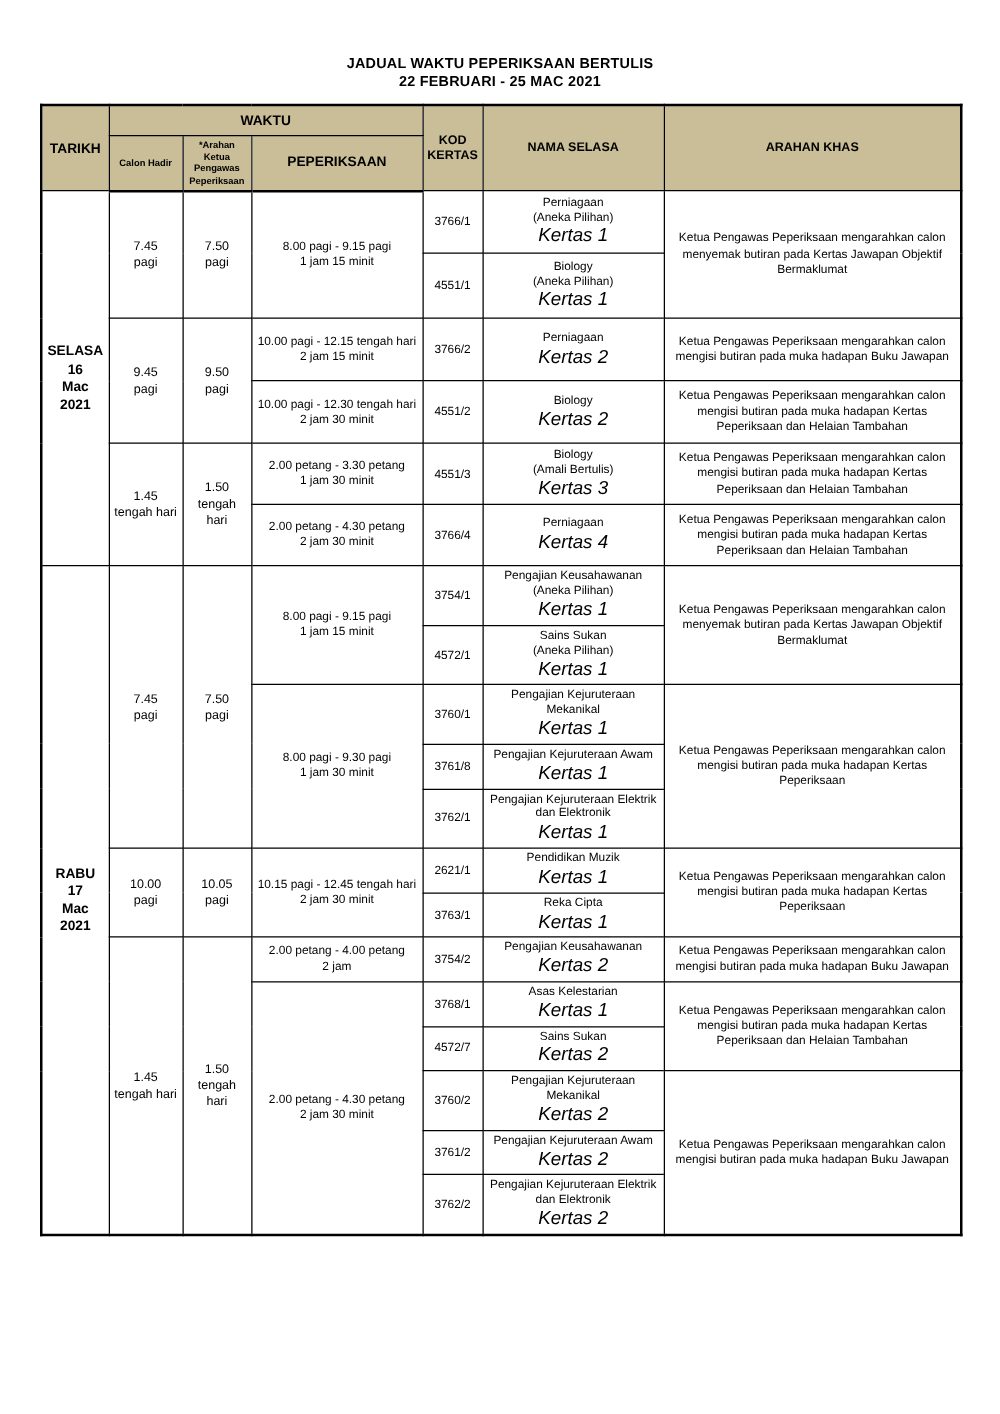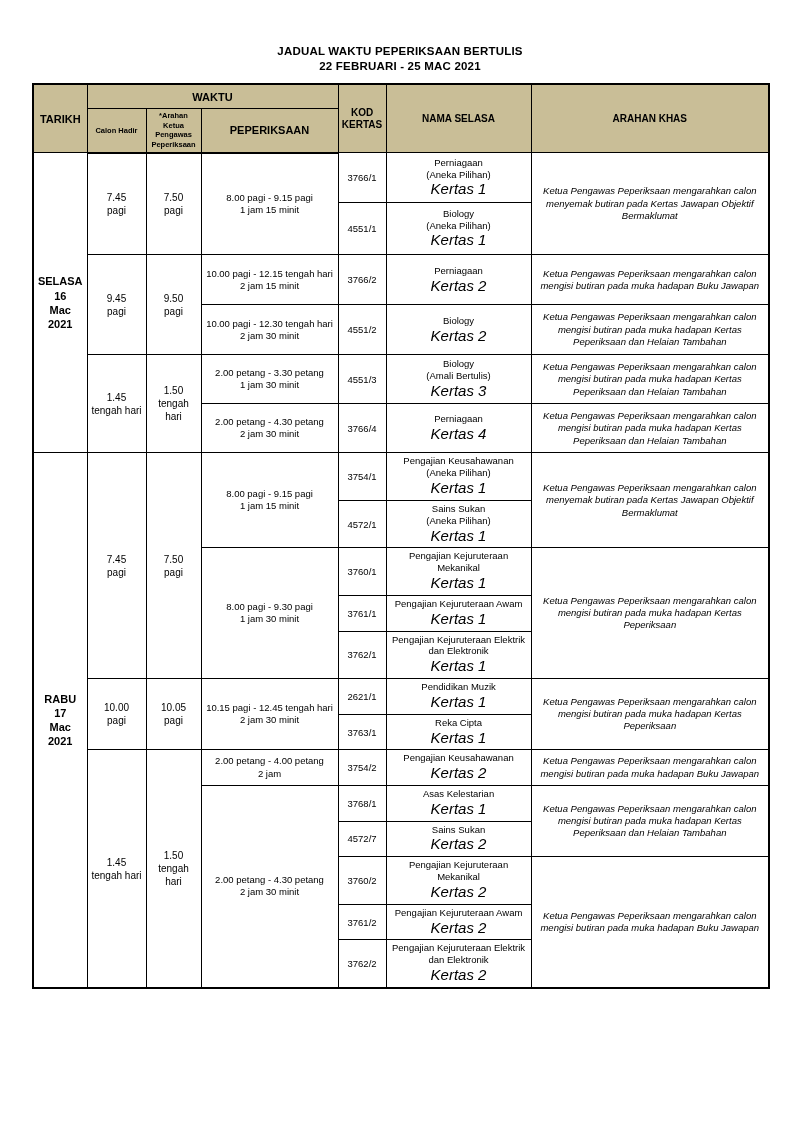--- a/index.html
+++ b/index.html
@@ -44,21 +44,21 @@
 
   .pre { white-space:pre-line; }
   .it  { font-style:italic; }
 
   td.day-cell   { font-size:11px; font-weight:bold; line-height:1.3; }
   td.time-cell  { font-size:10px; line-height:1.3; }
   td.masa-cell  { font-size:9.5px; line-height:1.3; }
   td.kod-cell   { font-size:9.5px; }
   td.nama-cell  { font-size:9.5px; line-height:1.25; }
   td.nama-cell .it { font-size:15px; }
-  td.arahan-cell{ font-size:9.5px; line-height:1.3; font-style:italic; padding:2px 8px; }
+  td.arahan-cell{ font-size:9.5px; line-height:1.3; padding:2px 8px; }
 
   div:empty { display:none; }
 </style>
 </head>
 <body>
 
 <div class="page">
 
   <div class="title-block">
     <div>JADUAL WAKTU PEPERIKSAAN BERTULIS</div>
@@ -202,21 +202,21 @@
         <td rowspan="3" class="masa-cell pre">8.00 pagi - 9.30 pagi
 1 jam 30 minit</td>
         <td class="kod-cell">3760/1</td>
         <td class="nama-cell">
           <div class="pre">Pengajian Kejuruteraan Mekanikal</div>
           <div class="it">Kertas 1</div>
         </td>
         <td rowspan="3" class="arahan-cell">Ketua Pengawas Peperiksaan mengarahkan calon mengisi butiran pada muka hadapan Kertas Peperiksaan</td>
       </tr>
       <tr style="height:34px">
-        <td class="kod-cell">3761/1</td>
+        <td class="kod-cell">3761/8</td>
         <td class="nama-cell">
           <div class="pre">Pengajian Kejuruteraan Awam</div>
           <div class="it">Kertas 1</div>
         </td>
       </tr>
       <tr style="height:36px">
         <td class="kod-cell">3762/1</td>
         <td class="nama-cell">
           <div class="pre">Pengajian Kejuruteraan Elektrik dan Elektronik</div>
           <div class="it">Kertas 1</div>

